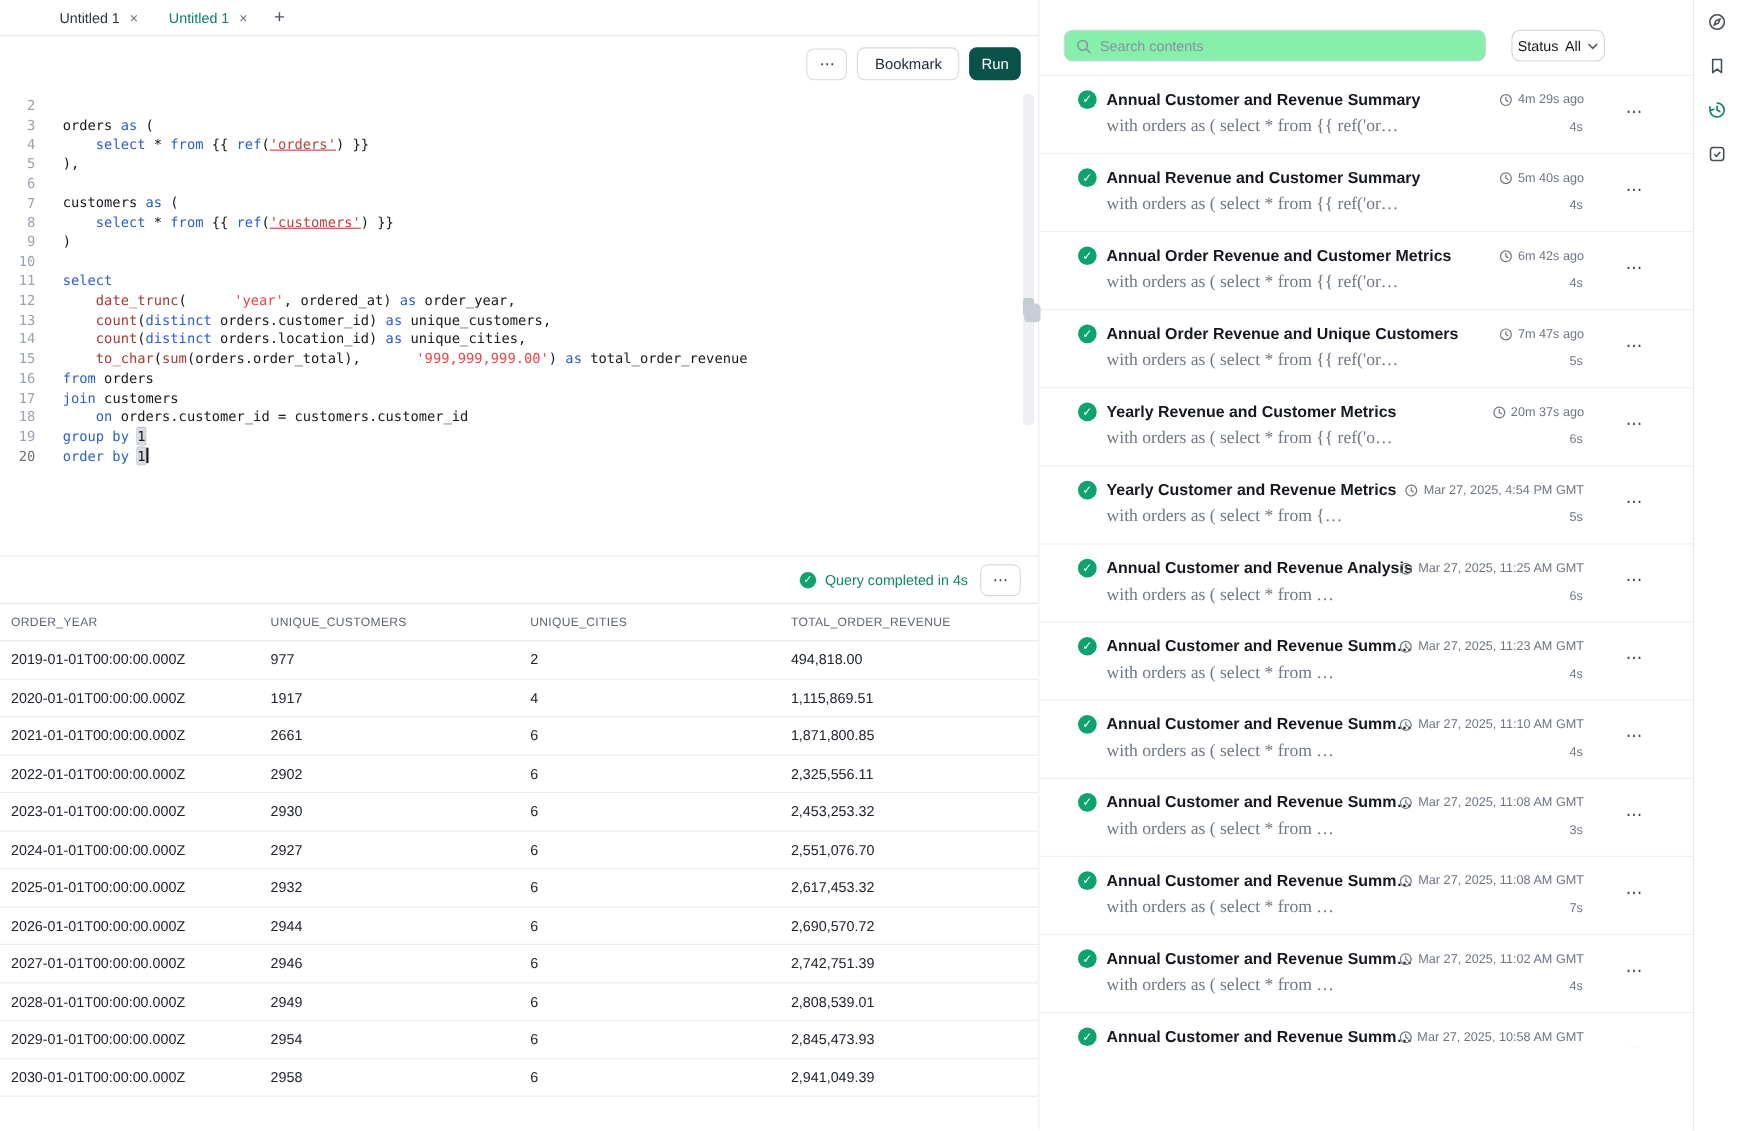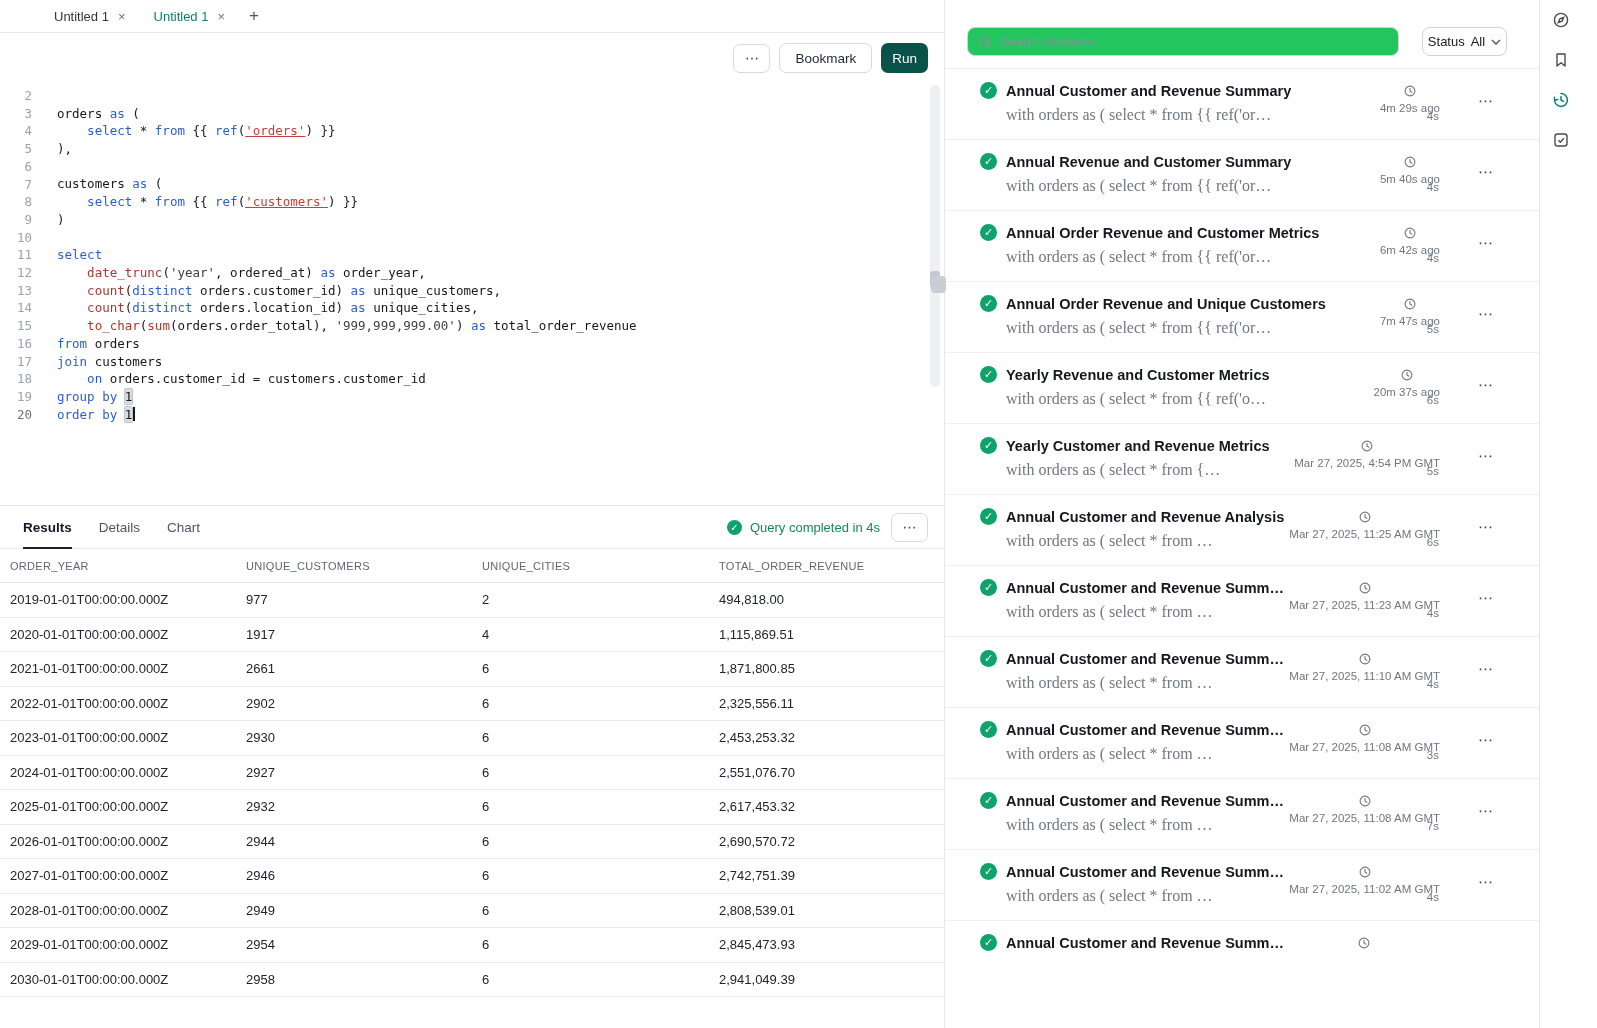--- a/index.html
+++ b/index.html
@@ -26,21 +26,21 @@
              font-size:13.5px; display:flex; align-items:center; cursor:pointer; }
 
   .editor { position:relative; flex:none; height:422px; display:flex; padding-top:4px;
             font-family:"DejaVu Sans Mono", monospace; font-size:12.5px; line-height:17.7px; }
   .gutter { width:38px; flex:none; text-align:right; padding-right:6px; color:#9aa3af; }
   .ln-active { color:#737373; }
   .code { padding-left:19px; white-space:pre; color:#16181d; }
   .code-line { min-height:17.7px; }
   .tk-kw { color:#2b5fc7; }
   .tk-fn { color:#a63a32; }
-  .tk-str { color:#404040; }
+  .tk-str { color:#ef4444;margin-left:43px; }
   .tk-ref { color:#c3403c; text-decoration:underline; }
   .tk-sel { background:#d8dce2; box-shadow:0 0 0 1px #bcc2cc; border-radius:1px; }
   .caret { display:inline-block; width:1.5px; height:14px; background:#15181e; margin-left:1px; vertical-align:-2px; }
   .editor-scrollbar { position:absolute; right:4px; top:2px; width:10px; height:302px; background:#eef0f3; border-radius:6px; }
   .editor-thumb { position:absolute; left:0; top:186px; width:10px; height:16px; background:#c3c8d1; border-radius:3px; }
   .splitter-handle { position:absolute; left:931px; top:276px; width:15px; height:17px; background:#c9ced6; border-radius:4px; z-index:5; }
 
   .results { flex:1; border-top:1px solid #e5e7eb; display:flex; flex-direction:column; overflow:hidden; }
   .results-tabbar { height:43px; flex:none; display:flex; align-items:center; padding:0 16px 0 23px; border-bottom:1px solid #e5e7eb; }
   .rtab-strip { display:flex; gap:27px; height:100%; }
@@ -56,35 +56,35 @@
   .grid-body { flex:1; overflow:hidden; }
   .tr { display:grid; grid-template-columns:236px 236px 237px 1fr; height:34.5px; align-items:center;
         padding-left:10px; border-bottom:1px solid #e9ebef; font-size:13px; color:#20242c; }
 
   
   .history-pane { position:absolute; left:945px; top:0; width:594px; height:1028px; background:#fff; }
   .hp-header { position:relative; padding:22px 22px 0; }
   .hp-title { font-size:17.5px; font-weight:700; color:#15181e; }
   .collapse-icon { position:absolute; right:24px; top:20px; border:none; background:none; font-size:17px; color:#3c434d; cursor:pointer; }
   .hp-controls { display:flex; gap:23px; padding:0 22px; margin-top:27px; }
-  .search-box { width:432px; height:29px; border:1px solid #cfd4db; border-radius:8px; display:flex; align-items:center;
-                padding:0 10px; gap:8px; background:#22c55e; }
+  .search-box { width:384px; height:29px; border:1px solid #cfd4db; border-radius:8px; display:flex; align-items:center;
+                padding:0 10px; gap:8px; background:#86efac; }
   .search-input { border:none; outline:none; flex:1; font-size:13px; color:#374151; background:transparent; }
   .search-input::placeholder { color:#8a919c; }
   .status-select { width:85px; height:29px; border:1px solid #cfd4db; border-radius:8px; display:flex; align-items:center;
                    justify-content:center; gap:6px; font-size:13px; color:#15181e; cursor:pointer; background:#fff; }
   .history-list { margin-top:12px; border-top:1px solid #edeff2; height:884px; overflow:hidden; }
   .h-item { position:relative; height:71px; padding:13px 22px 0 35px; border-bottom:1px solid #edeff2; }
   .h-row1 { display:flex; align-items:center; gap:9px; }
   .check { width:17px; height:17px; flex:none; border-radius:50%; background:#0ea26d; color:#fff; font-size:11px;
            display:flex; align-items:center; justify-content:center; }
   .h-title { font-size:14.5px; font-weight:700; color:#15181e; white-space:nowrap; overflow:hidden;
              text-overflow:ellipsis; max-width:320px; }
   .h-time { position:absolute; right:99px; top:16px; display:flex; align-items:center; gap:5px;
-            color:#6f7680; font-size:11.5px;flex-direction:column; }
+            color:#6f7680; font-size:11.5px; }
   .clock { display:flex; color:#6f7680; }
   .h-more { position:absolute; right:46px; top:23px; border:none; background:none; color:#3c434d; font-size:15px; cursor:pointer; }
   .h-preview { margin:7px 0 0 26px; font-family:Liberation Serif, serif; font-size:16px; color:#707883;
                white-space:nowrap; overflow:hidden; max-width:440px; }
   .h-duration { position:absolute; right:100px; top:41px; font-size:11.5px; color:#6f7680; }
 
   
   .right-rail { position:absolute; left:1539px; top:0; width:58px; height:1028px; border-left:1px solid #e5e7eb;
                 background:#fff; display:flex; flex-direction:column; align-items:flex-start; padding:7px 0 0 8px; gap:14px; }
   .rail-btn { border:none; background:none; width:26px; height:26px; display:flex; align-items:center; justify-content:center;
@@ -140,25 +140,20 @@
           <div class="ln ln-active">20</div>
         </div>
       <div class="code"><div class="code-line"></div><div class="code-line"><span class="tk tk-pl">orders </span><span class="tk tk-kw">as</span><span class="tk tk-pl"> (</span></div><div class="code-line"><span class="tk tk-pl">    </span><span class="tk tk-kw">select</span><span class="tk tk-pl"> * </span><span class="tk tk-kw">from</span><span class="tk tk-pl"> {{ </span><span class="tk tk-kw">ref</span><span class="tk tk-pl">(</span><span class="tk tk-ref">'orders'</span><span class="tk tk-pl">) }}</span></div><div class="code-line"><span class="tk tk-pl">),</span></div><div class="code-line"></div><div class="code-line"><span class="tk tk-pl">customers </span><span class="tk tk-kw">as</span><span class="tk tk-pl"> (</span></div><div class="code-line"><span class="tk tk-pl">    </span><span class="tk tk-kw">select</span><span class="tk tk-pl"> * </span><span class="tk tk-kw">from</span><span class="tk tk-pl"> {{ </span><span class="tk tk-kw">ref</span><span class="tk tk-pl">(</span><span class="tk tk-ref">'customers'</span><span class="tk tk-pl">) }}</span></div><div class="code-line"><span class="tk tk-pl">)</span></div><div class="code-line"></div><div class="code-line"><span class="tk tk-kw">select</span></div><div class="code-line"><span class="tk tk-pl">    </span><span class="tk tk-fn">date_trunc</span><span class="tk tk-pl">(</span><span class="tk tk-str">'year'</span><span class="tk tk-pl">, ordered_at) </span><span class="tk tk-kw">as</span><span class="tk tk-pl"> order_year,</span></div><div class="code-line"><span class="tk tk-pl">    </span><span class="tk tk-fn">count</span><span class="tk tk-pl">(</span><span class="tk tk-kw">distinct</span><span class="tk tk-pl"> orders.customer_id) </span><span class="tk tk-kw">as</span><span class="tk tk-pl"> unique_customers,</span></div><div class="code-line"><span class="tk tk-pl">    </span><span class="tk tk-fn">count</span><span class="tk tk-pl">(</span><span class="tk tk-kw">distinct</span><span class="tk tk-pl"> orders.location_id) </span><span class="tk tk-kw">as</span><span class="tk tk-pl"> unique_cities,</span></div><div class="code-line"><span class="tk tk-pl">    </span><span class="tk tk-fn">to_char</span><span class="tk tk-pl">(</span><span class="tk tk-fn">sum</span><span class="tk tk-pl">(orders.order_total), </span><span class="tk tk-str">'999,999,999.00'</span><span class="tk tk-pl">) </span><span class="tk tk-kw">as</span><span class="tk tk-pl"> total_order_revenue</span></div><div class="code-line"><span class="tk tk-kw">from</span><span class="tk tk-pl"> orders</span></div><div class="code-line"><span class="tk tk-kw">join</span><span class="tk tk-pl"> customers</span></div><div class="code-line"><span class="tk tk-pl">    </span><span class="tk tk-kw">on</span><span class="tk tk-pl"> orders.customer_id = customers.customer_id</span></div><div class="code-line"><span class="tk tk-kw">group by</span><span class="tk tk-pl"> </span><span class="tk tk-sel">1</span></div><div class="code-line"><span class="tk tk-kw">order by</span><span class="tk tk-pl"> </span><span class="tk tk-sel">1</span><span class="caret"></span></div></div>
       <div class="editor-scrollbar">
         <div class="editor-thumb"></div>
       </div>
     </div>
 
     <div class="results">
       <div class="results-tabbar">
-        <div class="rtab-strip">
-            <div class="rtab active">Results</div>
-            <div class="rtab">Details</div>
-            <div class="rtab">Chart</div>
-          </div>
         <div class="results-status">
           <span class="status-check">✓</span>
           <span class="status-text">Query completed in 4s</span>
         </div>
         <button class="btn-more">⋯</button>
       </div>
       <div class="grid-header">
           <div class="th">ORDER_YEAR</div>
           <div class="th">UNIQUE_CUSTOMERS</div>
           <div class="th">UNIQUE_CITIES</div>

